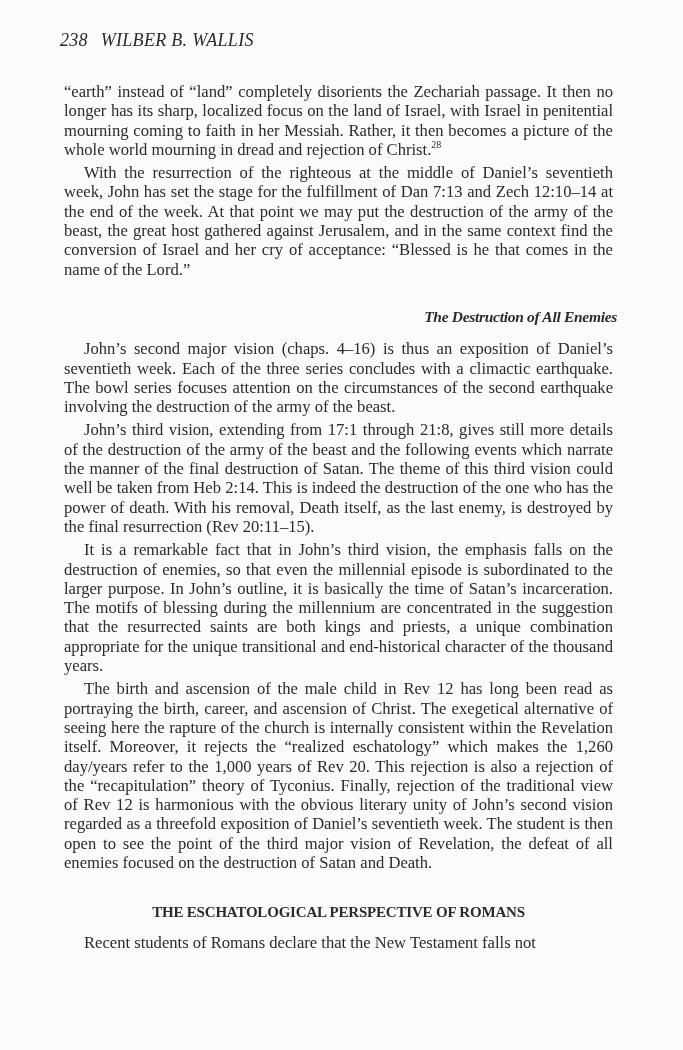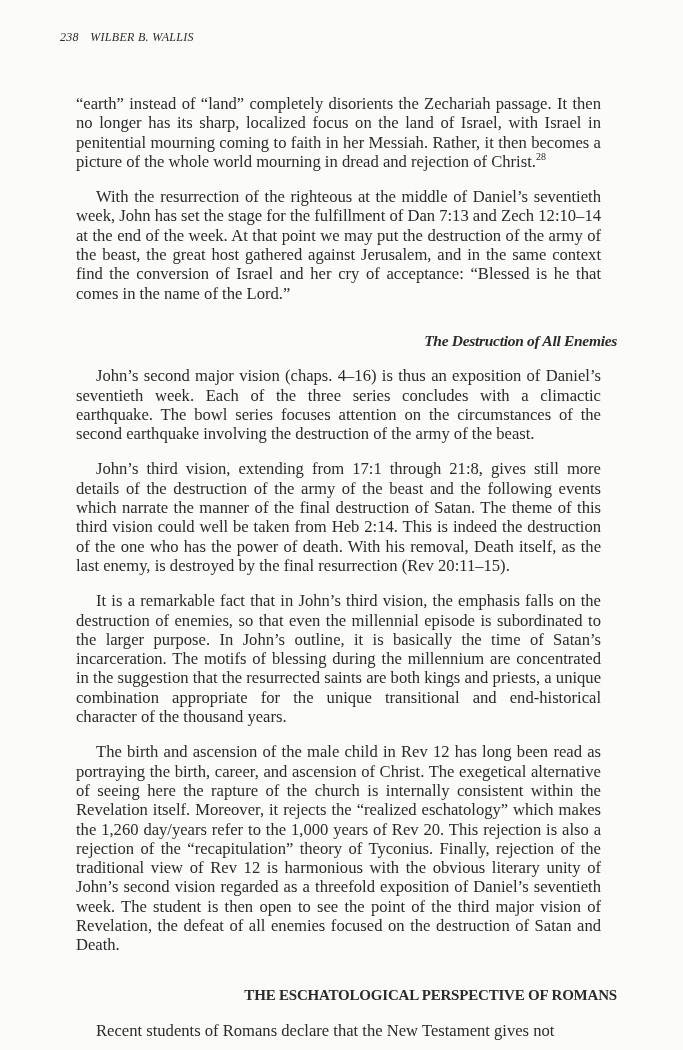--- a/index.html
+++ b/index.html
@@ -16,52 +16,52 @@
     position: absolute;
     left: 60px;
     top: 0;
     width: 557px;
   }
   .running-head {
     position: absolute;
     top: 30px;
     left: 0;
     font-style: italic;
-    font-size: 12px;
+    font-size: 18px;
     letter-spacing: 0.3px;
     white-space: nowrap;
   }
   .running-head .pg { margin-right: 8px; }
   .body-text {
     position: absolute;
     top: 78px;
     left: 0;
     width: 557px;
     font-size: 16.6px;
     line-height: 19.3px;
     text-align: justify;
     hyphens: manual;
   }
-  .body-text p { margin: 16px; }
+  .body-text p { margin: 4px; }
   .indent { text-indent: 20px; }
   sup { font-size: 10px; line-height: 0; vertical-align: 7px; }
   .subhead {
     font-style: italic;
     font-weight: bold;
     font-size: 15.5px;
     margin: 28px 0 13px 0 !important;
     text-align: right;
     letter-spacing: -0.3px;
   }
   .section-head {
     font-weight: bold;
     font-size: 15px;
     letter-spacing: -0.2px;
     margin: 31px 0 10px 0 !important;
-    text-align: right;
+    text-align: center;
   }
 </style>
 </head>
 <body>
 
 <div class="page">
 
   <div class="running-head">
     <span class="pg">238</span>
     <span>WILBER B. WALLIS</span>
@@ -75,16 +75,16 @@
 
     <p class="subhead">The Destruction of All Enemies</p>
 
     <p class="indent">John’s second major vision (chaps. 4–16) is thus an exposition of Daniel’s seventieth week. Each of the three series concludes with a climactic earthquake. The bowl series focuses attention on the circumst­ances of the second earthquake involving the destruction of the army of the beast.</p>
     <p class="indent">John’s third vision, extending from 17:1 through 21:8, gives still more details of the destruction of the army of the beast and the following events which narrate the manner of the final destruction of Satan. The theme of this third vision could well be taken from Heb 2:14. This is indeed the destruction of the one who has the power of death. With his removal, Death itself, as the last enemy, is destroyed by the final resurrection (Rev 20:11–15).</p>
     <p class="indent">It is a remarkable fact that in John’s third vision, the emphasis falls on the destruction of enemies, so that even the millennial episode is subordin­ated to the larger purpose. In John’s outline, it is basically the time of Satan’s incarceration. The motifs of blessing during the millennium are concentrated in the suggestion that the resurrected saints are both kings and priests, a unique combination appropriate for the unique transitional and end-historical character of the thousand years.</p>
     <p class="indent">The birth and ascension of the male child in Rev 12 has long been read as portraying the birth, career, and ascension of Christ. The exegetical alternative of seeing here the rapture of the church is internally consistent within the Revelation itself. Moreover, it rejects the “realized eschatolo­gy” which makes the 1,260 day/years refer to the 1,000 years of Rev 20. This rejection is also a rejection of the “recapitulation” theory of Tyco­nius. Finally, rejection of the traditional view of Rev 12 is harmonious with the obvious literary unity of John’s second vision regarded as a threefold exposition of Daniel’s seventieth week. The student is then open to see the point of the third major vision of Revelation, the defeat of all enemies focused on the destruction of Satan and Death.</p>
 
     <p class="section-head">THE ESCHATOLOGICAL PERSPECTIVE OF ROMANS</p>
 
-    <p class="indent">Recent students of Romans declare that the New Testament gives not</p>
+    <p class="indent">Recent students of Romans declare that the New Testament falls not</p>
 
   </div>
 </div>
 
 </body></html>

